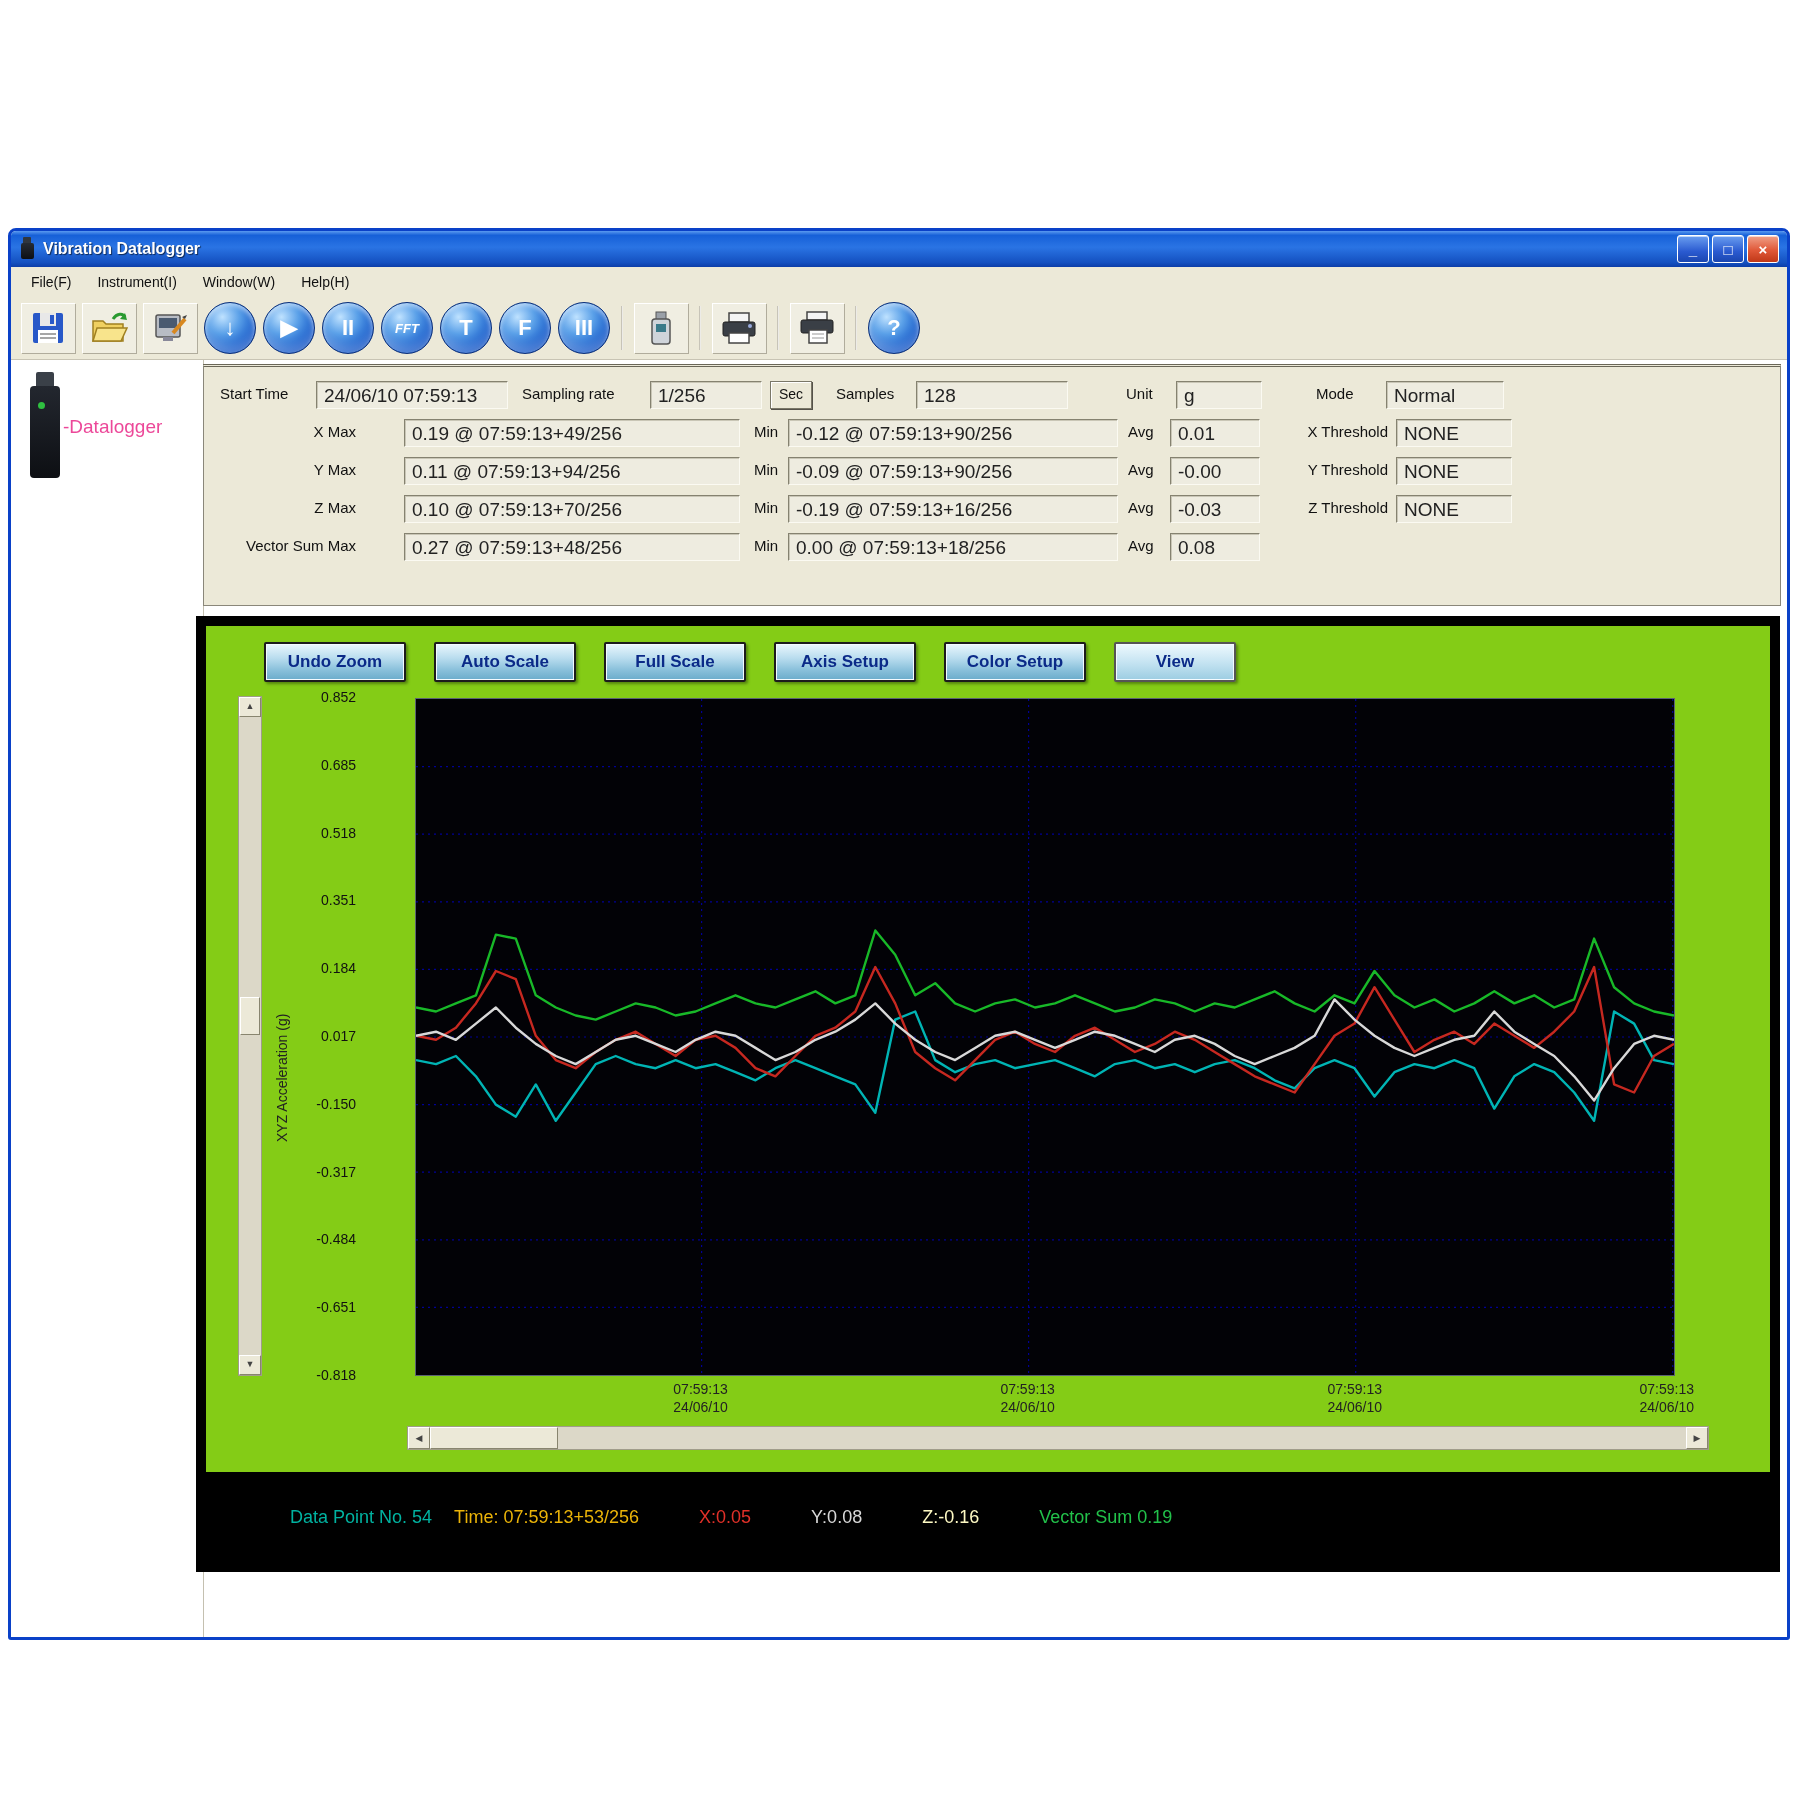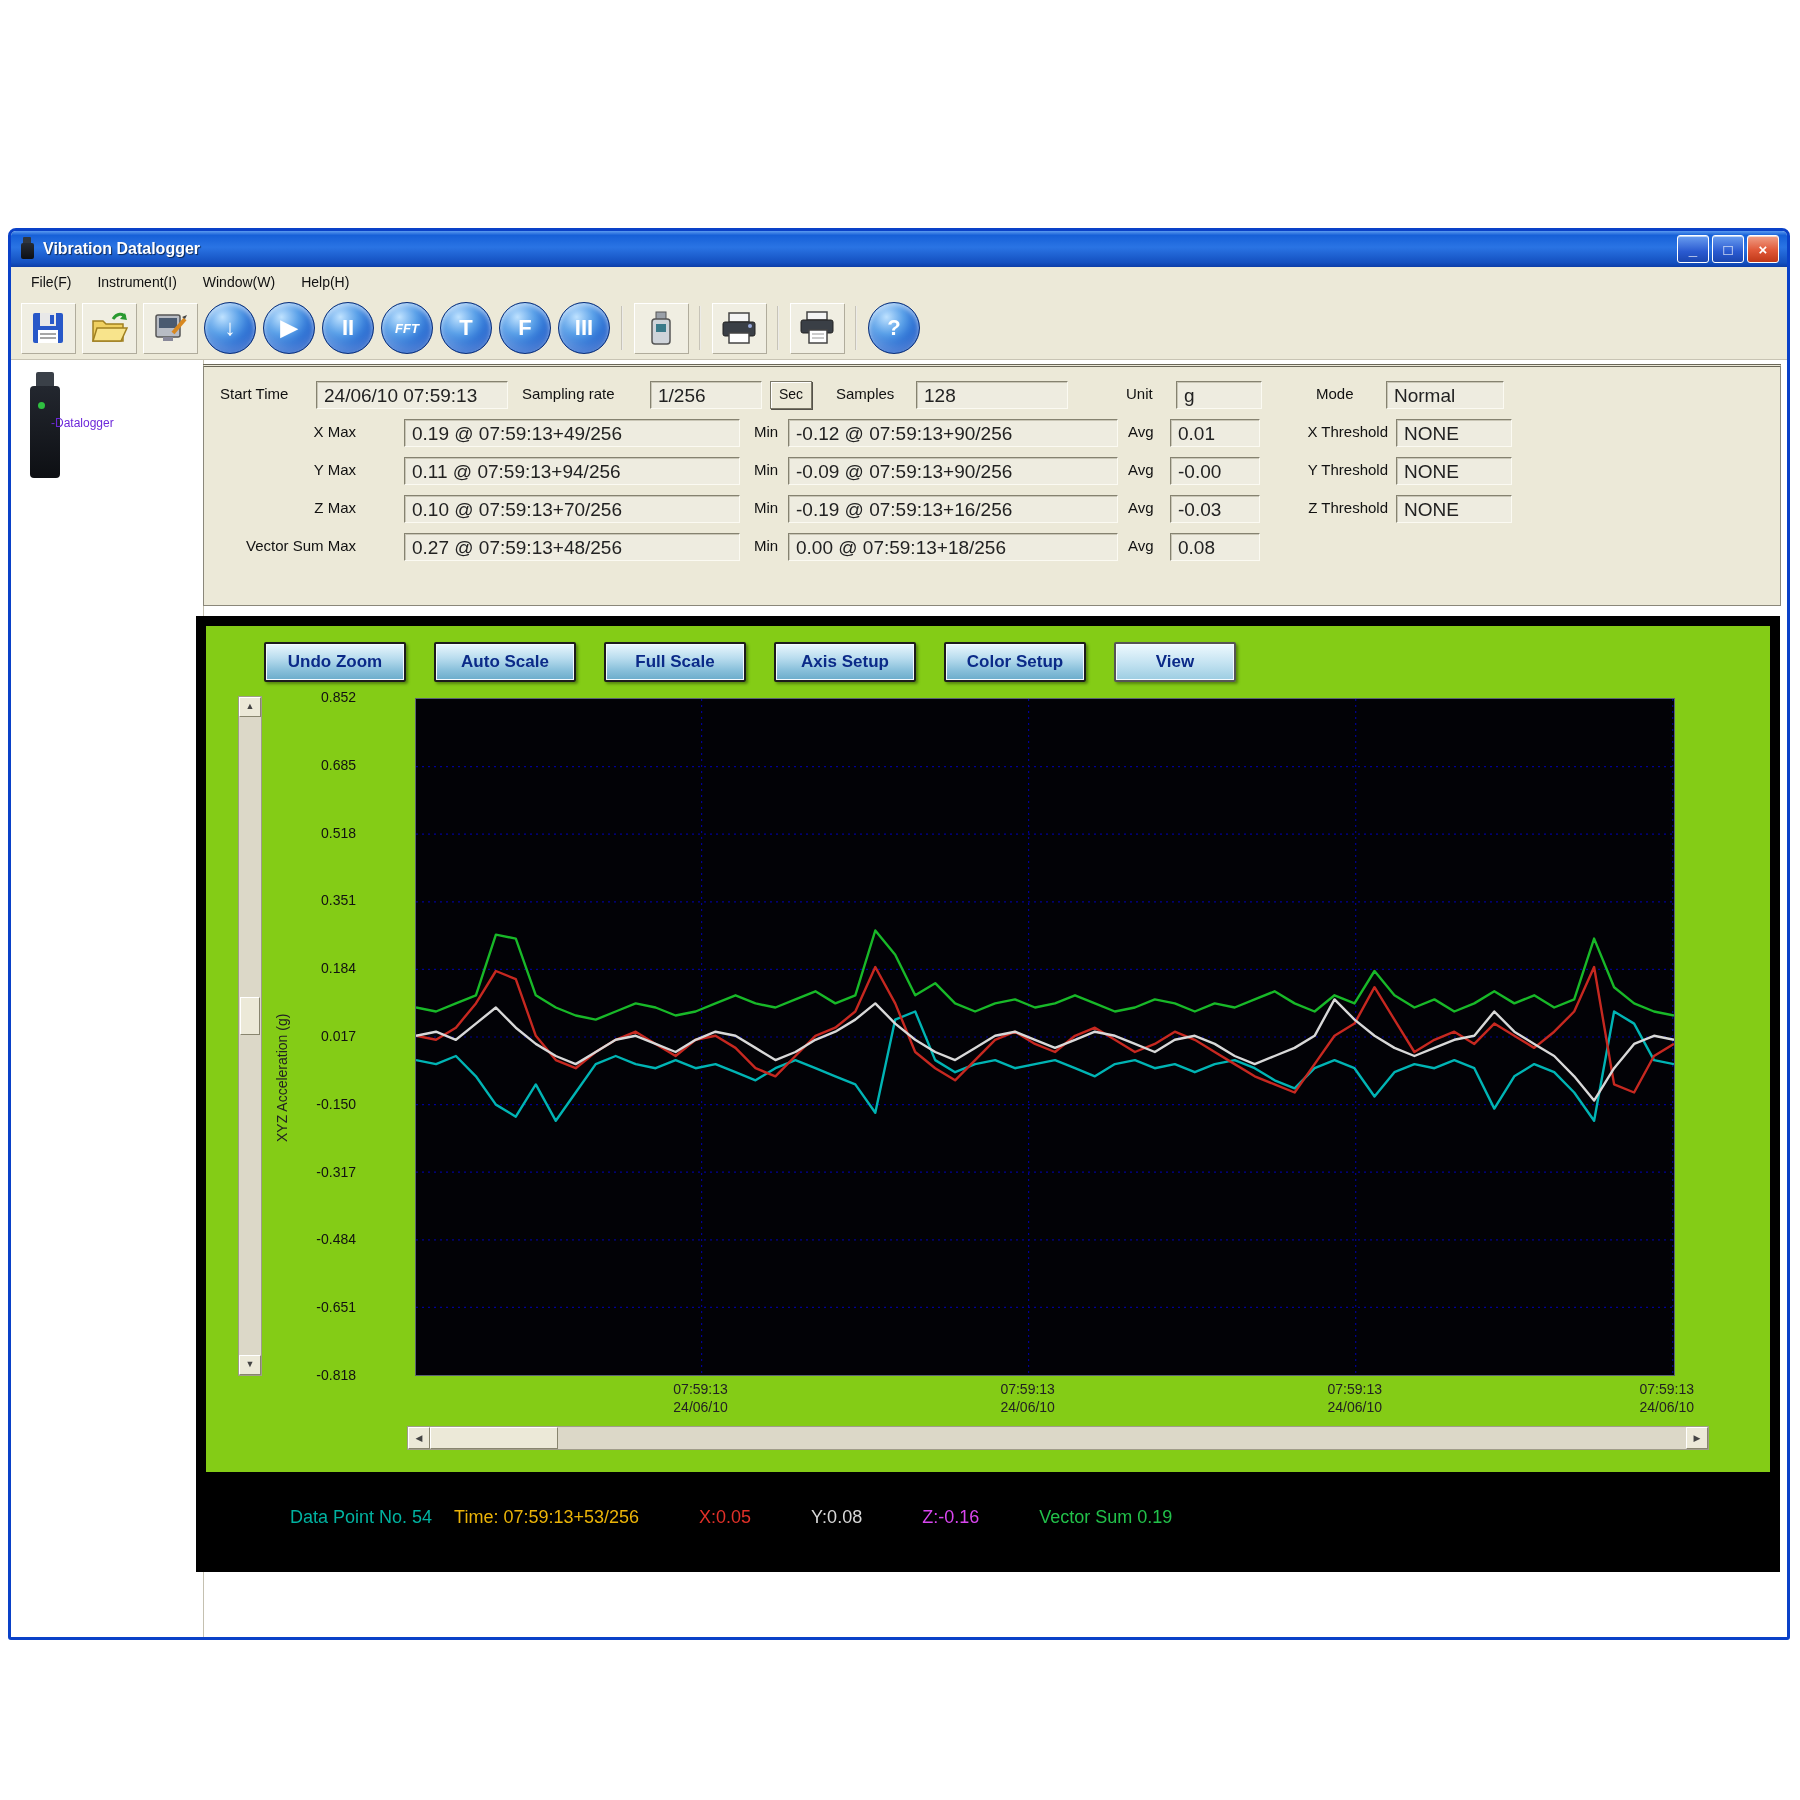--- a/index.html
+++ b/index.html
@@ -22,21 +22,21 @@
   .tb-round{width:50px;height:50px;border-radius:50%;border:1px solid #0a2f7a;color:#fff;font-weight:bold;font-size:22px;display:flex;align-items:center;justify-content:center;background:radial-gradient(circle at 35% 28%,#bfe2ff 0%,#5aa0e8 35%,#1256c8 72%,#0a3a96 100%);box-shadow:inset 0 -7px 9px rgba(255,255,255,.28),inset 0 3px 4px rgba(255,255,255,.5);}
   .tb-round.small-glyph{font-size:13px;font-style:italic;}
   .tb-sep{width:2px;height:44px;background:linear-gradient(90deg,#b4b0a0,#fff);margin:0 4px;flex:0 0 auto;}
   
   .client{position:relative;height:1278px;background:#fff;}
   .sidebar{position:absolute;left:0;top:0;bottom:0;width:192px;background:#fff;border-right:1px solid #c4c0b0;}
   .sb-device{position:absolute;left:14px;top:12px;width:40px;height:116px;}
   .sb-device .cap{width:18px;height:16px;background:#3a4048;margin:0 auto;border-radius:2px 2px 0 0;}
   .sb-device .body{width:30px;height:92px;background:linear-gradient(180deg,#23272f,#0d0f13);border-radius:4px;margin:-2px auto 0;position:relative;}
   .sb-device .led{position:absolute;left:8px;top:16px;width:7px;height:7px;background:#2fc040;border-radius:50%;}
-  .sidebar-label{position:absolute;left:40px;top:56px;font-size:12px;color:#6d28d9;}
+  .sidebar-label{position:absolute;left:52px;top:56px;font-size:19px;color:#ec4899;}
   
   .info-panel{position:absolute;left:192px;right:6px;top:4px;height:242px;background:#ece9d8;border:1px solid #8a877a;border-top:3px double #6a6758;box-sizing:border-box;}
   .ip-label{position:absolute;font-size:15px;color:#111;height:20px;white-space:nowrap;}
   .ip-label.r{text-align:right;}
   .ip-field{position:absolute;height:28px;box-sizing:border-box;background:#eeece0;border:1px solid;border-color:#858270 #fbfaf2 #fbfaf2 #858270;box-shadow:inset 1px 1px 0 #c9c6b6;font-size:19px;color:#222;padding:3px 7px;white-space:nowrap;overflow:hidden;}
   .ip-btn{position:absolute;height:28px;box-sizing:border-box;background:#ece9d8;border:1px solid #7a7768;box-shadow:1px 1px 0 #55524a,inset 1px 1px 0 #fff;font-size:14px;color:#111;text-align:center;padding-top:4px;}
   
   .chart-frame{position:absolute;left:185px;right:7px;top:256px;height:956px;border:10px solid #000;background:#000;box-sizing:border-box;}
   .chart-inner{height:846px;background:#84cc16;position:relative;}
   .chart-buttons{position:absolute;left:58px;top:16px;display:flex;gap:28px;}
@@ -300,19 +300,19 @@
           <div class="sc-btn hs-right">▶</div>
         </div>
 
       </div>
 
       <div class="chart-status">
         <span class="st" style="color: rgb(0, 178, 160);">Data Point No. 54</span>
         <span class="st" style="color: #eab308;">Time: 07:59:13+53/256</span>
         <span class="st" style="color: rgb(224, 48, 40);">X:0.05</span>
         <span class="st" style="color: rgb(216, 216, 216);">Y:0.08</span>
-        <span class="st" style="color: #d946ef;">Z:-0.16</span>
+        <span class="st" style="color: #fef9c3;">Z:-0.16</span>
         <span class="st" style="color: rgb(34, 193, 74);">Vector Sum 0.19</span>
       </div>
     </div>
 
   </div>
 </div>
 
 </body></html>

